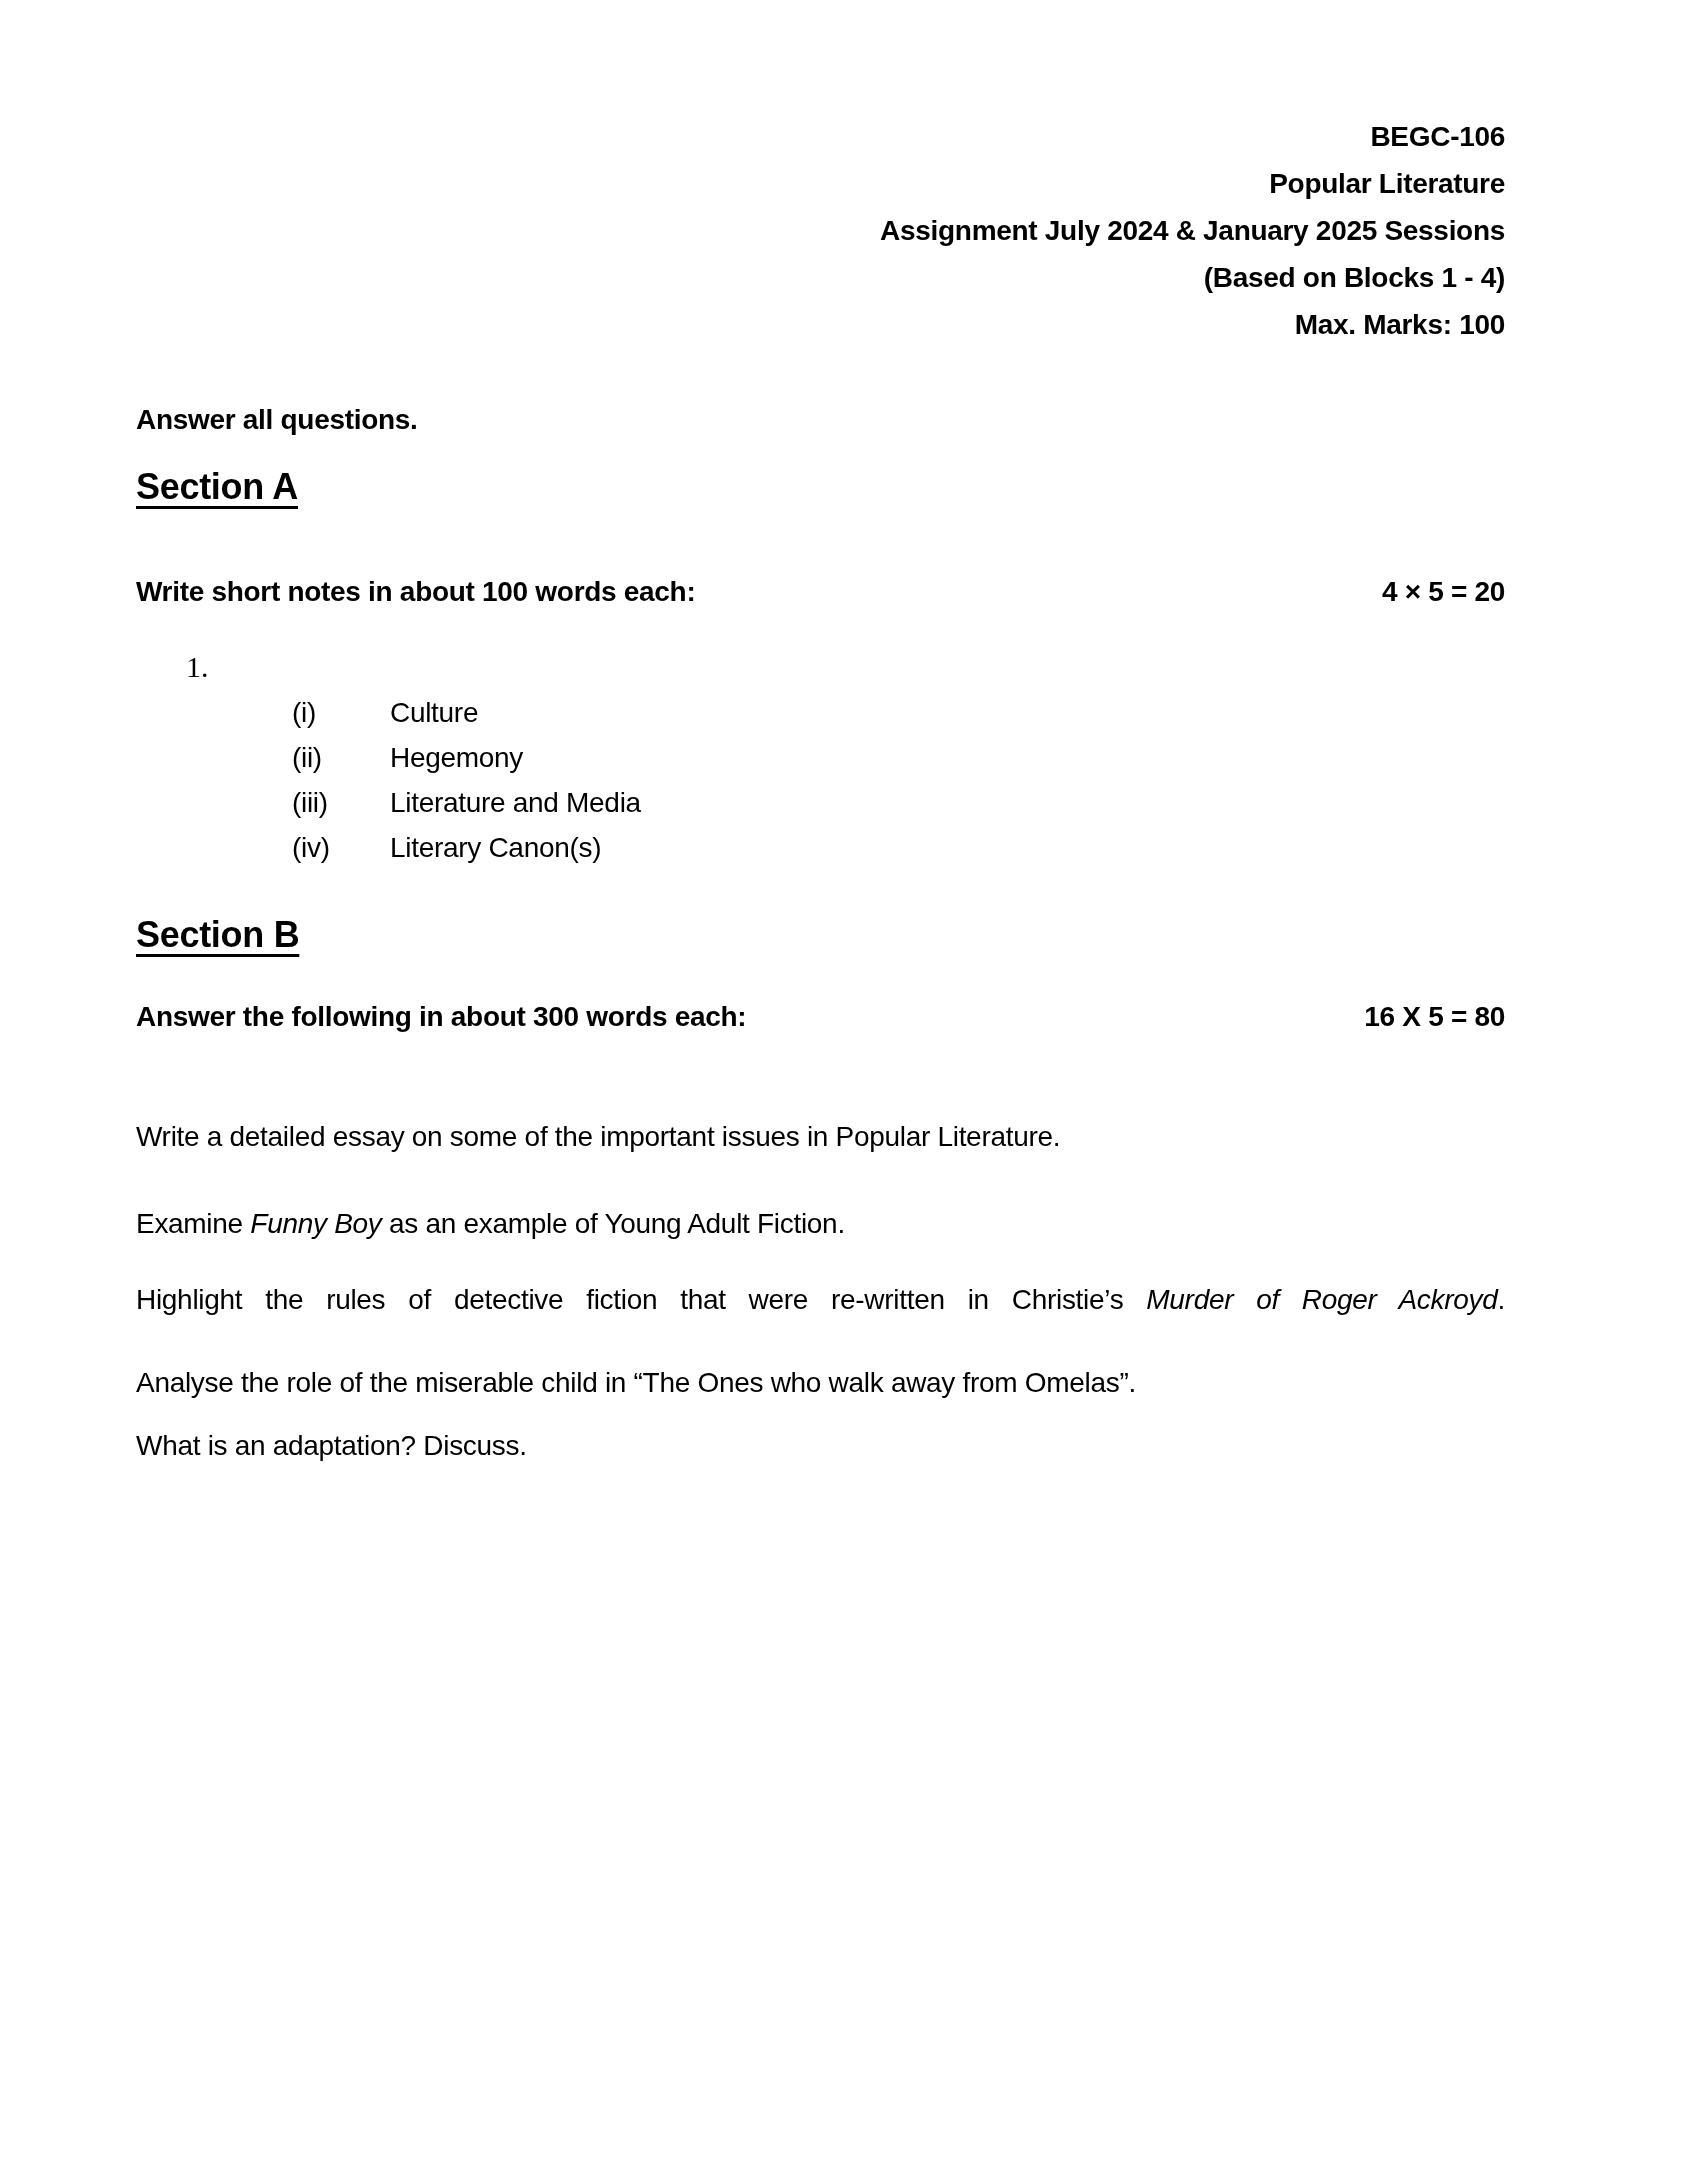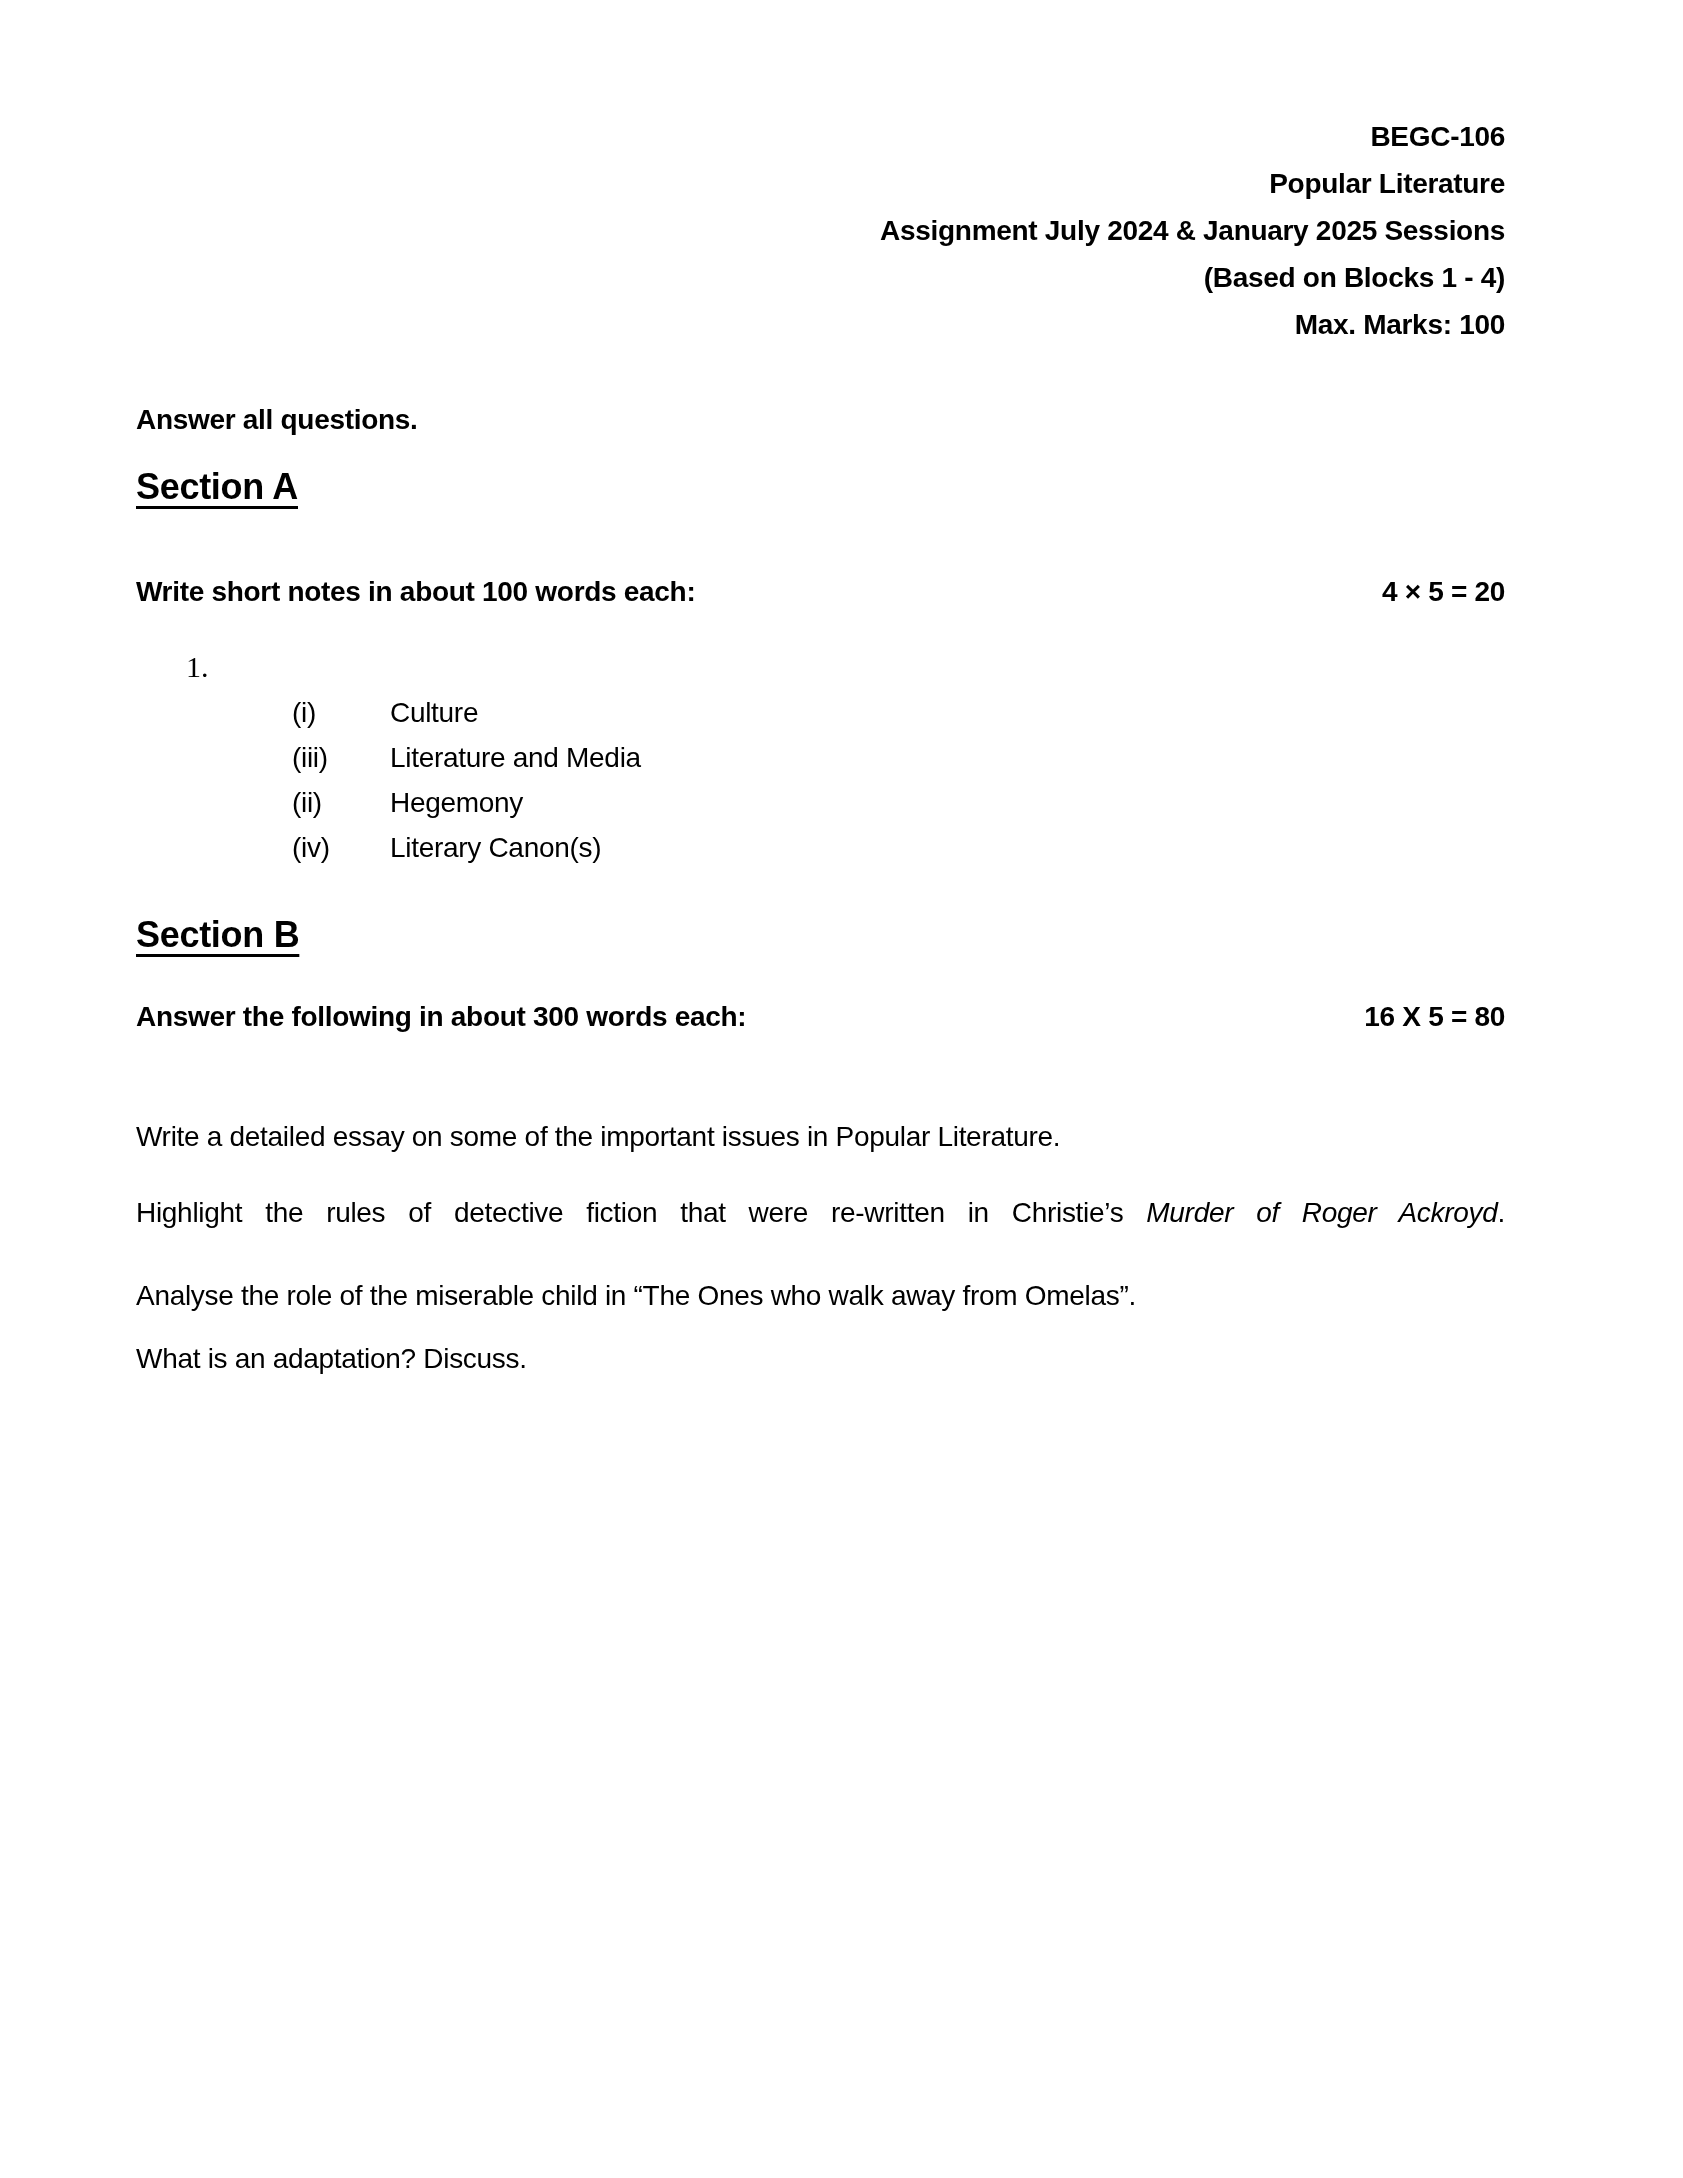--- a/index.html
+++ b/index.html
@@ -115,42 +115,43 @@
     </div>
 
     <div class="q-number">1.</div>
 
     <div class="notes-list">
       <div class="note-row">
         <span class="numeral">(i)</span>
         <span class="note-text">Culture</span>
       </div>
       <div class="note-row">
+        <span class="numeral">(ii)</span>
+        <span class="note-text">Hegemony</span>
+      </div>
+      <div class="note-row">
         <span class="numeral">(iii)</span>
         <span class="note-text">Literature and Media</span>
-      </div>
-      <div class="note-row">
-        <span class="numeral">(ii)</span>
-        <span class="note-text">Hegemony</span>
       </div>
       <div class="note-row">
         <span class="numeral">(iv)</span>
         <span class="note-text">Literary Canon(s)</span>
       </div>
     </div>
 
     <h2 class="section-title sec-b">Section B</h2>
 
     <div class="direction-row sec-b">
       <span>Answer the following in about 300 words each:</span>
       <span>16 X 5 = 80</span>
     </div>
 
     <p class="question q1"><span>Write a detailed essay on some of the important issues in Popular Literature.</span><span class="it"></span><span></span></p>
 
+    <p class="question q2"><span>Examine </span><span class="it">Funny Boy</span><span> as an example of Young Adult Fiction.</span></p>
 
     <p class="question q3"><span>Highlight the rules of detective fiction that were re-written in Christie’s </span><span class="it">Murder of Roger Ackroyd</span><span>.</span></p>
 
     <p class="question q4"><span>Analyse the role of the miserable child in “The Ones who walk away from Omelas”.</span><span class="it"></span><span></span></p>
 
     <p class="question q5"><span>What is an adaptation? Discuss.</span><span class="it"></span><span></span></p>
 
   </div>
 </div>
 

